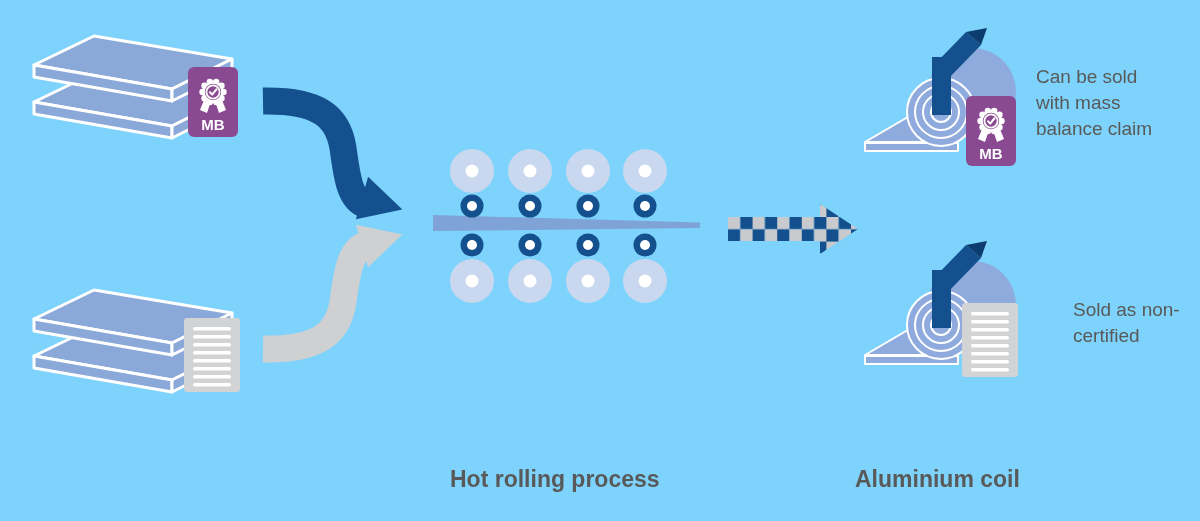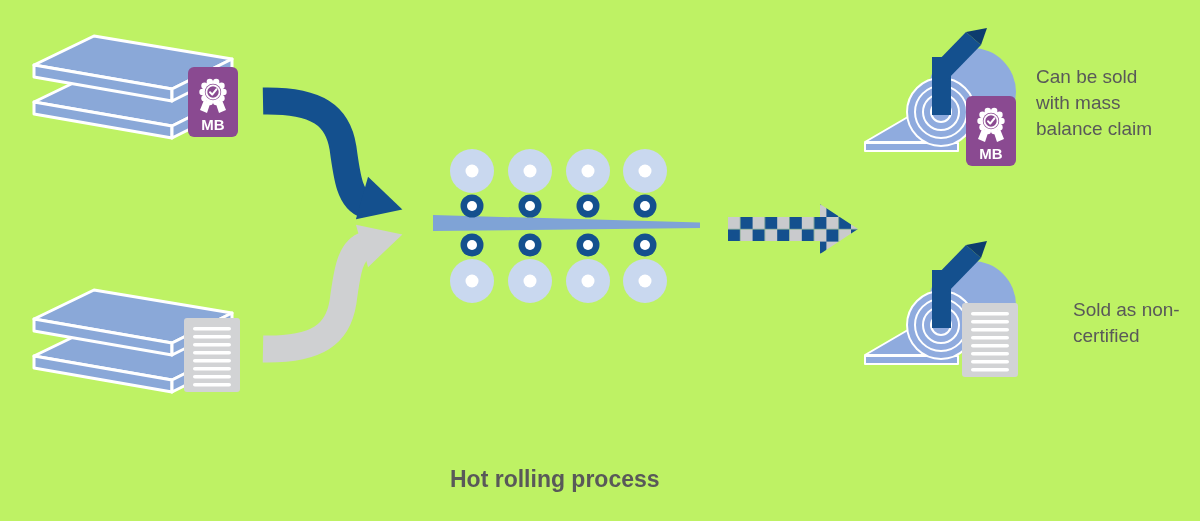--- a/index.html
+++ b/index.html
@@ -2,21 +2,21 @@
 <html style="--slab-blue: #8aa8d8; --light-blue: #c9d8ef; --dark-blue: #14508e; --strip-blue: #7fa3d6; --coil-blue: #8fabde; --gray: #cfd0d2; --doc-gray: #d2d3d5; --purple: #8a4a91; --checker-gray: #c9cacd; --fold-blue: #0d3c6e; --text-gray: #595959;"><head>
 <meta charset="utf-8">
 <style>
   :root{
     --slab-blue:#8aa8d8; --light-blue:#c9d8ef; --dark-blue:#14508e;
     --strip-blue:#7fa3d6; --coil-blue:#8fabde; --gray:#cfd0d2;
     --doc-gray:#d2d3d5; --purple:#8a4a91; --text-gray:#595959;
     --checker-gray:#c9cacd; --fold-blue:#0d3c6e;
   }
   html,body{margin:0;padding:0;background:#fff;}
-  .canvas{position:relative;width:1200px;height:521px;background:#bef264;overflow:hidden;
+  .canvas{position:relative;width:1200px;height:521px;background:#7dd3fc;overflow:hidden;
           font-family:"Liberation Sans", sans-serif;}
   .canvas svg.diagram{position:absolute;left:0;top:0;}
   .f-slab{fill:var(--slab-blue);stroke:#fff;stroke-width:3;stroke-linejoin:round;}
   .f-light{fill:var(--light-blue);}
   .f-dark{fill:var(--dark-blue);}
   .f-fold{fill:var(--fold-blue);}
   .f-strip{fill:var(--strip-blue);}
   .f-coil{fill:var(--coil-blue);}
   .f-coil-s{fill:var(--coil-blue);stroke:#fff;stroke-width:2;stroke-linejoin:round;}
   .ring{fill:none;stroke:#fff;stroke-width:2;}
@@ -150,13 +150,14 @@
     <use href="#mb-badge" x="966" y="96"></use>
 
     <use href="#coil" x="845" y="228"></use>
     <use href="#doc" x="962" y="303"></use>
   </svg>
 
   <div class="annotation" style="left:1036px;top:64px;width:135px;">Can be sold with mass balance claim</div>
   <div class="annotation" style="left:1036px;top:297px;width:145px;margin-left:37px;">Sold as non-certified</div>
 
   <div class="stage-label" style="left:450px;top:466px;text-align:center;">Hot rolling process</div>
+  <div class="stage-label" style="left:855px;top:466px;">Aluminium coil</div>
 </div>
 
 </body></html>

